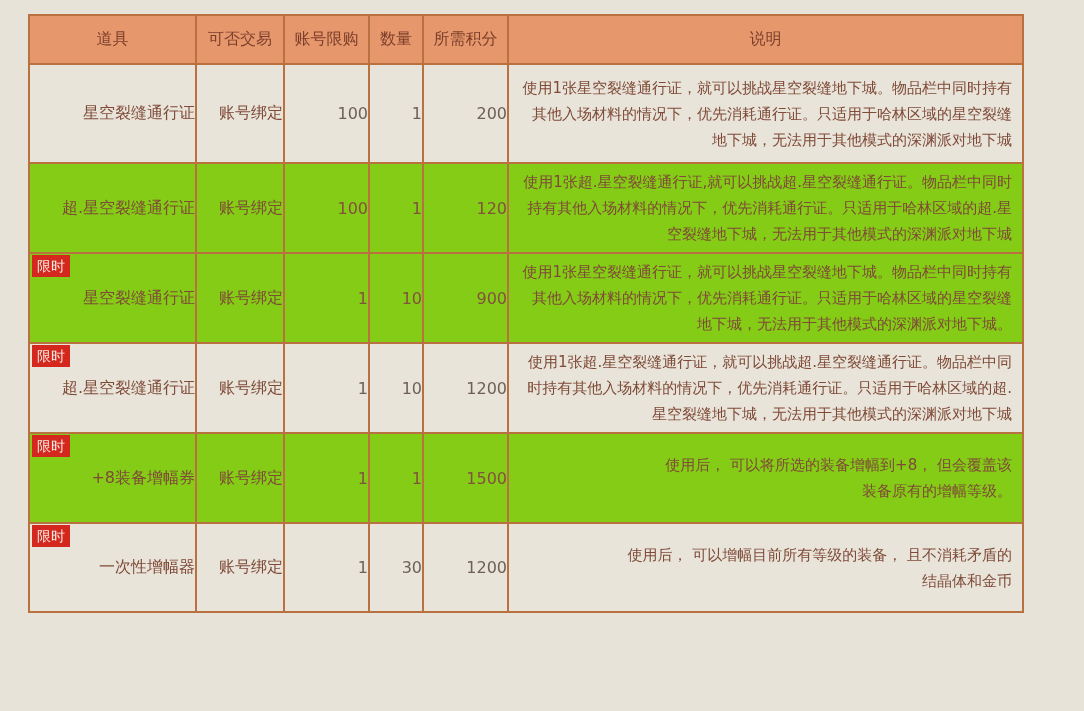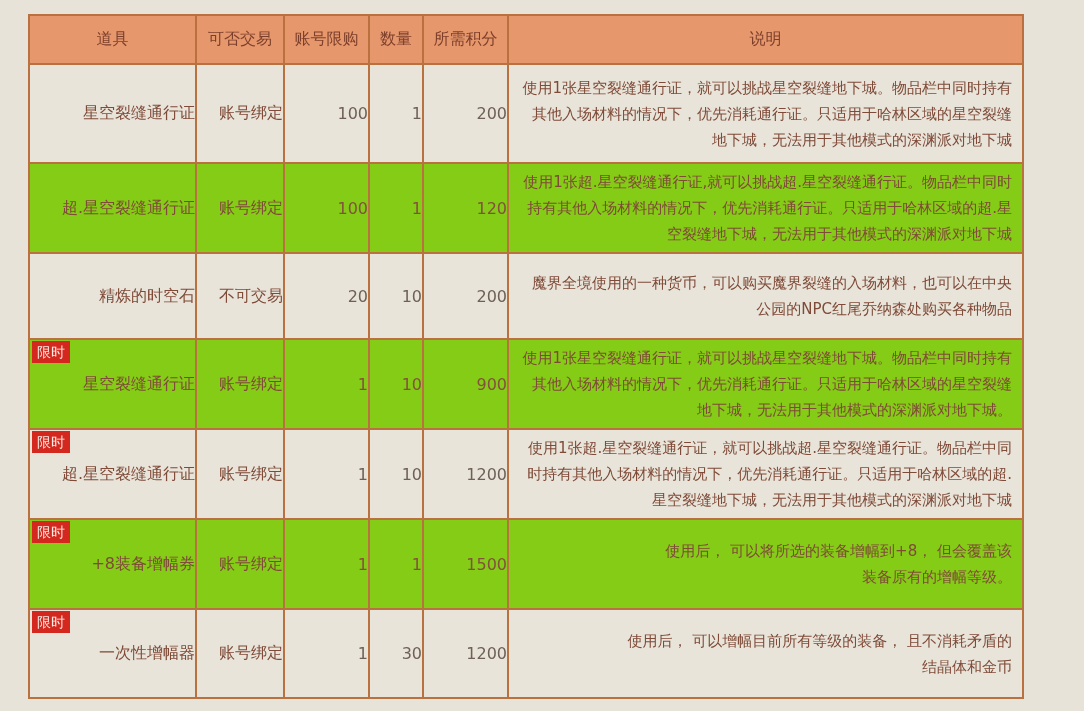--- a/index.html
+++ b/index.html
@@ -98,28 +98,20 @@
       <td class="desc">使用1张星空裂缝通行证，就可以挑战星空裂缝地下城。物品栏中同时持有其他入场材料的情况下，优先消耗通行证。只适用于哈林区域的星空裂缝地下城，无法用于其他模式的深渊派对地下城</td>
     </tr>
     <tr class="row-orange" style="height:90px">
       <td class="item-cell"><span>超.星空裂缝通行证</span></td>
       <td>账号绑定</td>
       <td class="num">100</td>
       <td class="num">1</td>
       <td class="num">120</td>
       <td class="desc">使用1张超.星空裂缝通行证,就可以挑战超.星空裂缝通行证。物品栏中同时持有其他入场材料的情况下，优先消耗通行证。只适用于哈林区域的超.星空裂缝地下城，无法用于其他模式的深渊派对地下城</td>
     </tr>
-    <tr class="row-beige" style="height:86px">
-      <td class="item-cell"><span>精炼的时空石</span></td>
-      <td>不可交易</td>
-      <td class="num">20</td>
-      <td class="num">10</td>
-      <td class="num">200</td>
-      <td class="desc">魔界全境使用的一种货币，可以购买魔界裂缝的入场材料，也可以在中央公园的NPC红尾乔纳森处购买各种物品</td>
-    </tr>
     <tr class="row-orange" style="height:90px">
       <td class="item-cell"><span class="badge">限时</span><span>星空裂缝通行证</span></td>
       <td>账号绑定</td>
       <td class="num">1</td>
       <td class="num">10</td>
       <td class="num">900</td>
       <td class="desc">使用1张星空裂缝通行证，就可以挑战星空裂缝地下城。物品栏中同时持有其他入场材料的情况下，优先消耗通行证。只适用于哈林区域的星空裂缝地下城，无法用于其他模式的深渊派对地下城。</td>
     </tr>
     <tr class="row-beige" style="height:90px">
       <td class="item-cell"><span class="badge">限时</span><span>超.星空裂缝通行证</span></td>

